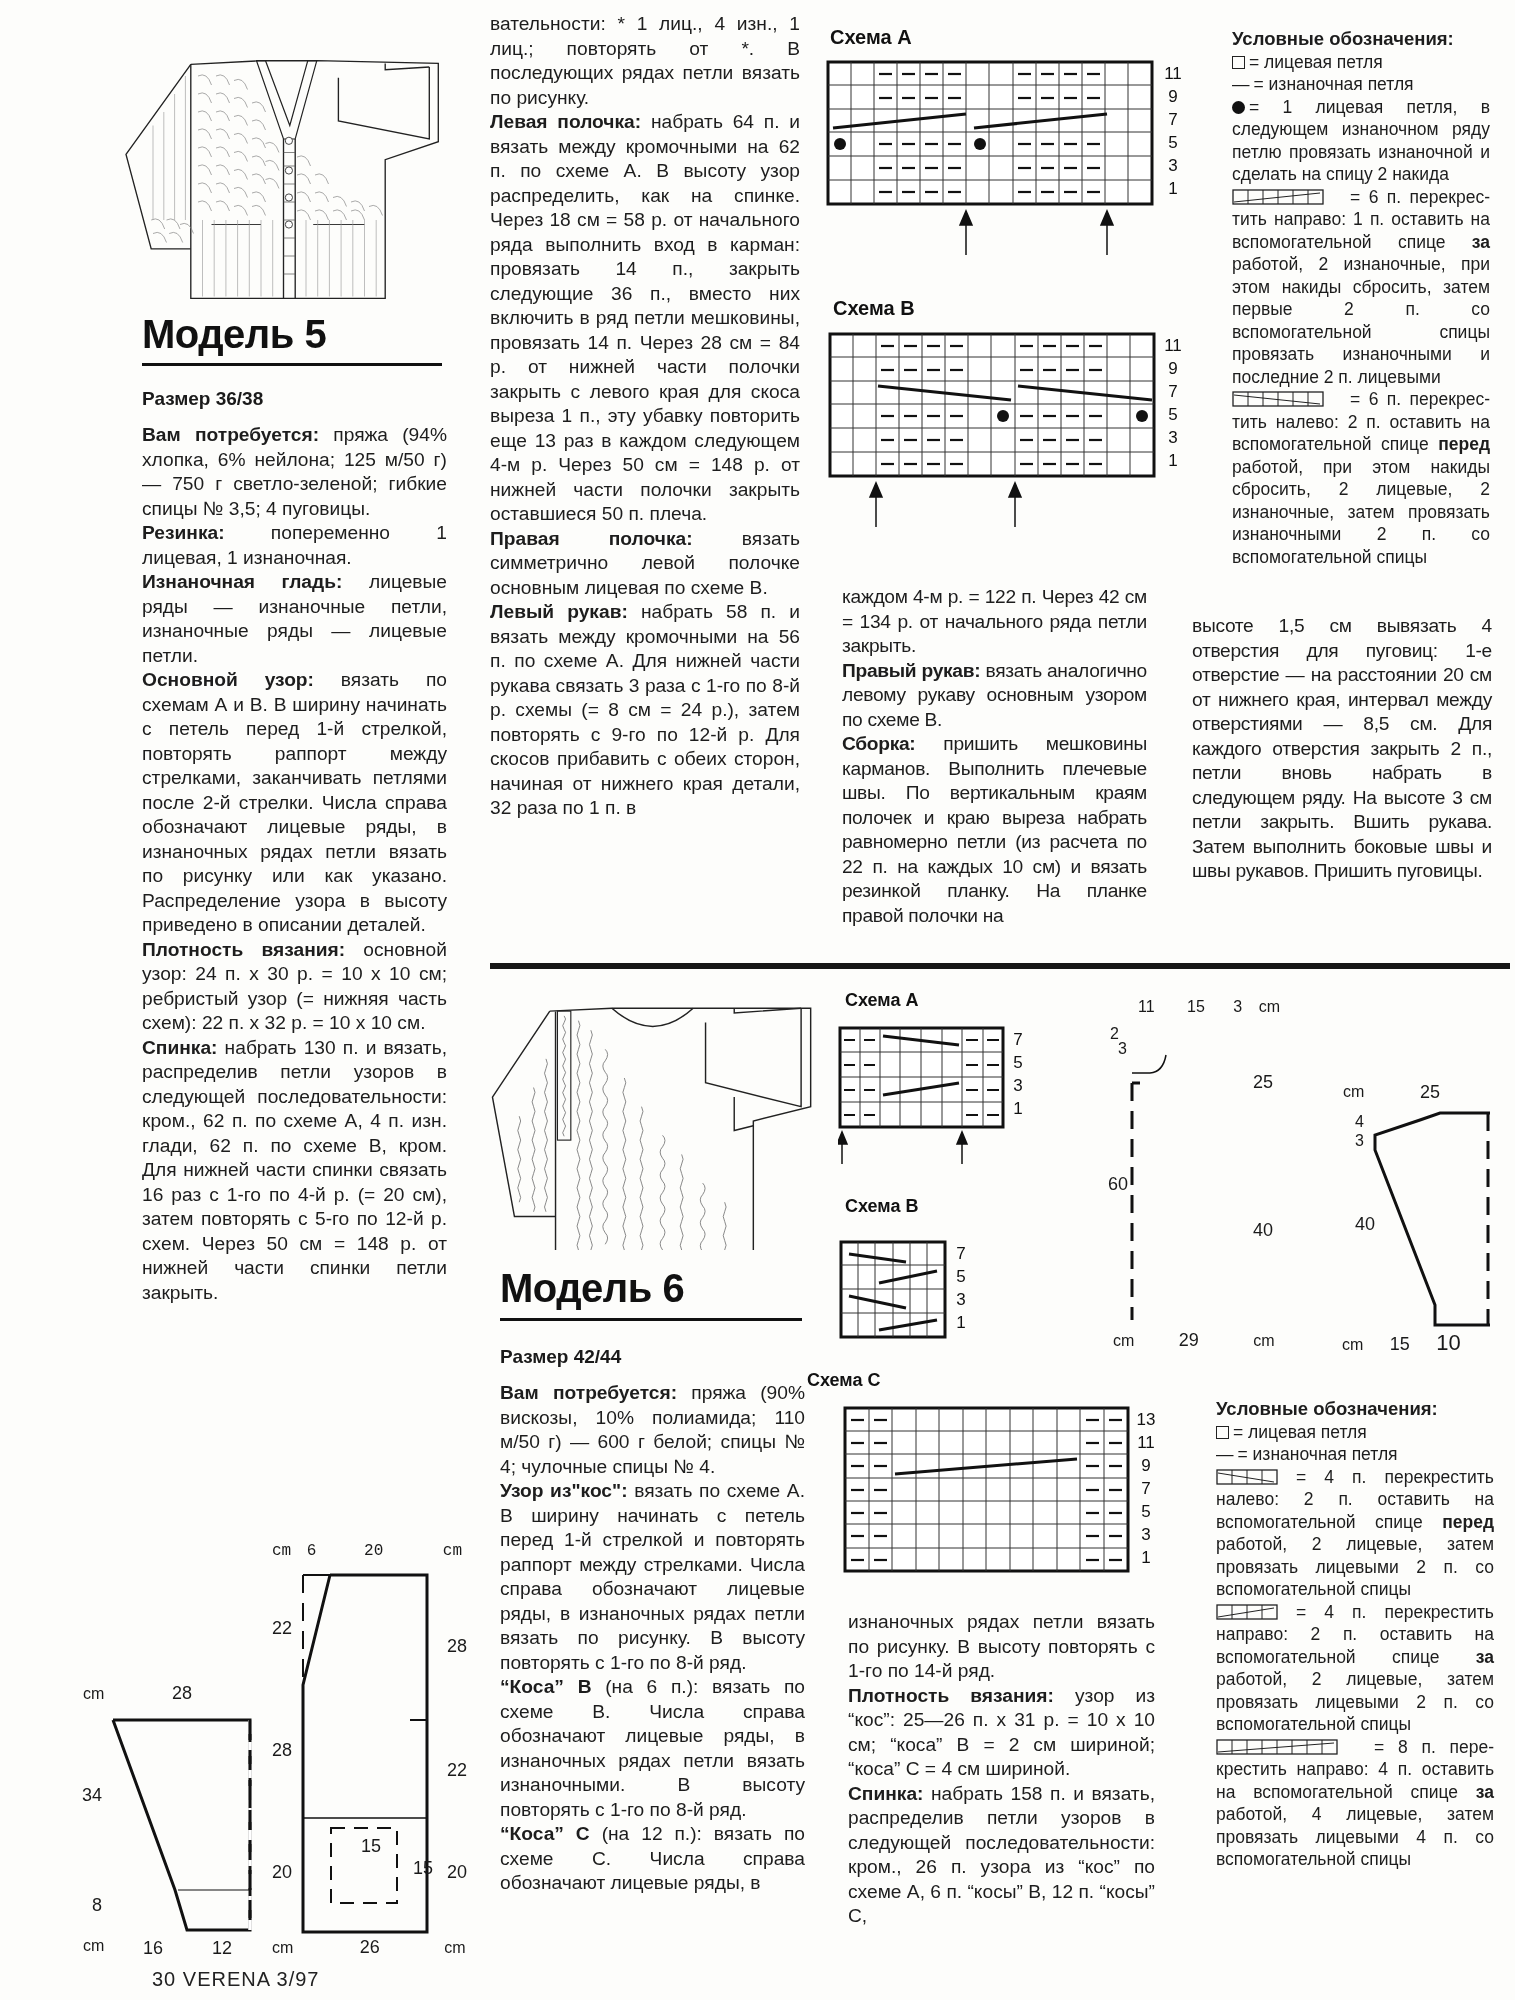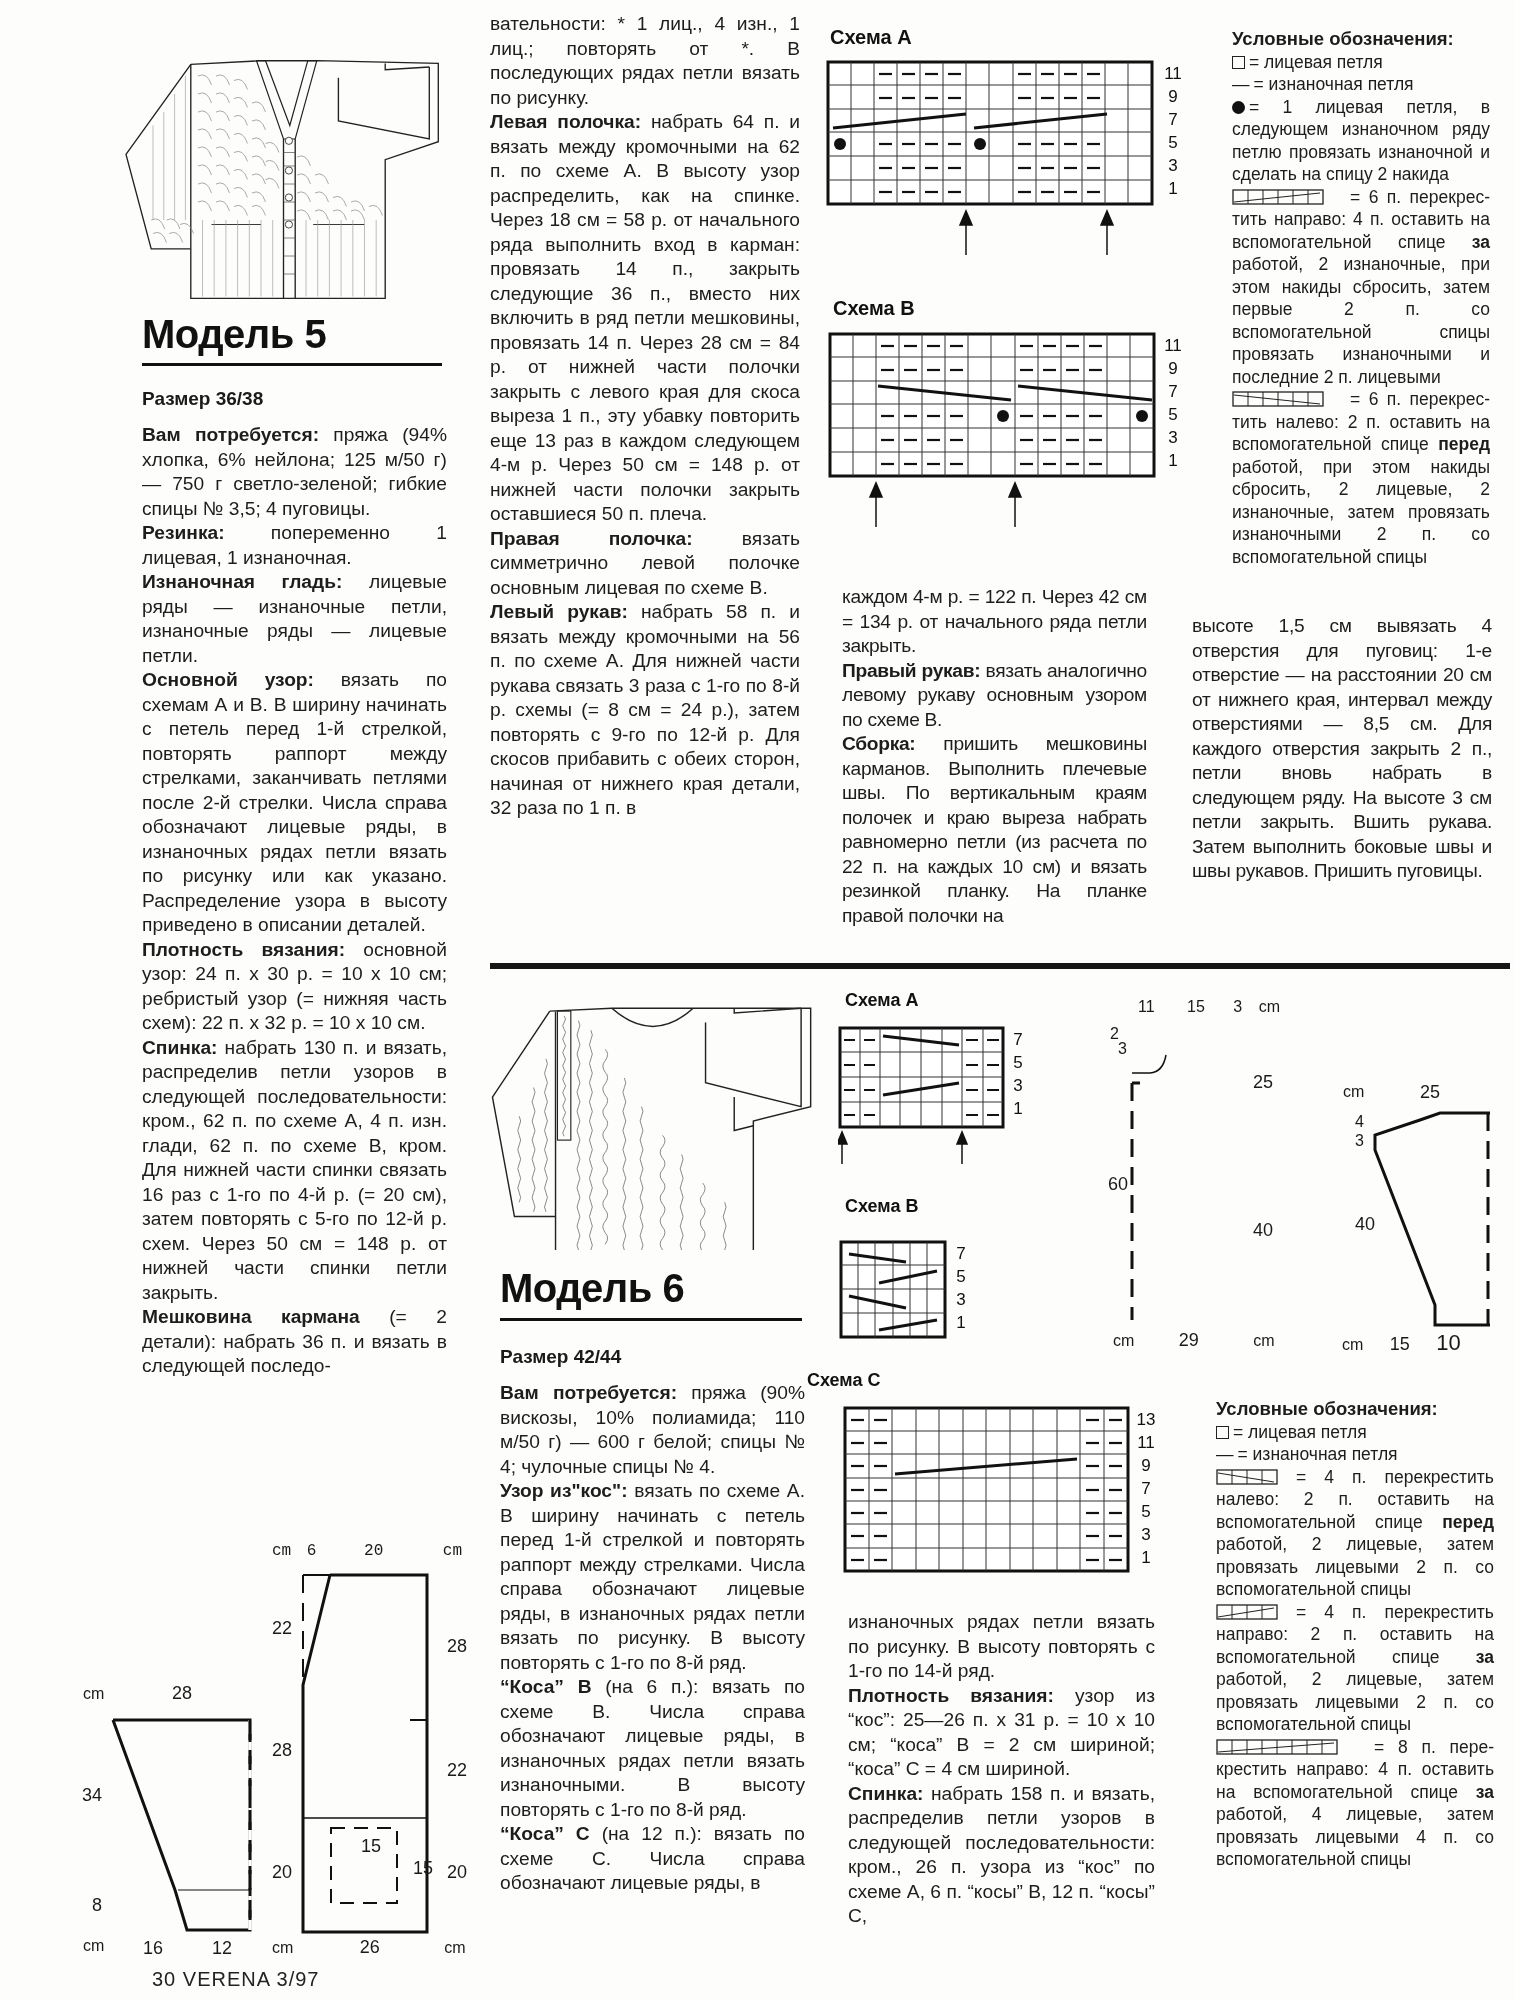--- a/index.html
+++ b/index.html
@@ -86,21 +86,20 @@
 <div class="abs title-rule" style="left:142px; top:363px; width:300px;"></div>
 <div class="abs size" style="left:142px; top:388px;">Размер 36/38</div>
 
 <div class="abs txt" style="left:142px; top:423px; width:305px;">
   <p><b>Вам потребуется:</b><span> пряжа (94% хлопка, 6% нейлона; 125 м/50 г) — 750 г светло-зеленой; гибкие спицы № 3,5; 4 пуговицы.</span></p>
   <p><b>Резинка:</b><span> попеременно 1 лицевая, 1 изнаночная.</span></p>
   <p><b>Изнаночная гладь:</b><span> лицевые ряды — изнаночные петли, изнаночные ряды — лицевые петли.</span></p>
   <p><b>Основной узор:</b><span> вязать по схемам А и В. В ширину начинать с петель перед 1-й стрелкой, повторять раппорт между стрелками, заканчивать петлями после 2-й стрелки. Числа справа обозначают лицевые ряды, в изнаночных рядах петли вязать по рисунку или как указано. Распределение узора в высоту приведено в описании деталей.</span></p>
   <p><b>Плотность вязания:</b><span> основной узор: 24 п. х 30 р. = 10 х 10 см; ребристый узор (= нижняя часть схем): 22 п. х 32 р. = 10 х 10 см.</span></p>
   <p><b>Спинка:</b><span> набрать 130 п. и вязать, распределив петли узоров в следующей последовательности: кром., 62 п. по схеме А, 4 п. изн. глади, 62 п. по схеме В, кром. Для нижней части спинки связать 16 раз с 1-го по 4-й р. (= 20 см), затем повторять с 5-го по 12-й р. схем. Через 50 см = 148 р. от нижней части спинки петли закрыть.</span></p>
-  <p><b>Мешковина кармана</b><span> (= 2 детали): набрать 36 п. и вязать в следующей последо-</span></p>
 </div>
 
 <div class="abs txt" style="left:490px; top:12px; width:310px;">
   <p><span>вательности: * 1 лиц., 4 изн., 1 лиц.; повторять от *. В последующих рядах петли вязать по рисунку.</span></p>
   <p><b>Левая полочка:</b><span> набрать 64 п. и вязать между кромочными на 62 п. по схеме А. В высоту узор распределить, как на спинке. Через 18 см = 58 р. от начального ряда выполнить вход в карман: провязать 14 п., закрыть следующие 36 п., вместо них включить в ряд петли мешковины, провязать 14 п. Через 28 см = 84 р. от нижней части полочки закрыть с левого края для скоса выреза 1 п., эту убавку повторить еще 13 раз в каждом следующем 4-м р. Через 50 см = 148 р. от нижней части полочки закрыть оставшиеся 50 п. плеча.</span></p>
   <p><b>Правая полочка:</b><span> вязать симметрично левой полочке основным лицевая по схеме В.</span></p>
   <p><b>Левый рукав:</b><span> набрать 58 п. и вязать между кромочными на 56 п. по схеме А. Для нижней части рукава связать 3 раза с 1-го по 8-й р. схемы (= 8 см = 24 р.), затем повторять с 9-го по 12-й р. Для скосов прибавить с обеих сторон, начиная от нижнего края детали, 32 раза по 1 п. в</span></p>
 </div>
 
 <div class="abs scheme-label" style="left:830px; top:26px;">Схема A</div>
@@ -291,21 +290,21 @@
           <rect x="1" y="1" width="90" height="14" fill="none" stroke="#222" stroke-width="1.3"></rect>
           <g stroke="#222" stroke-width="1">
             <line x1="16" y1="1" x2="16" y2="15"></line>
             <line x1="31" y1="1" x2="31" y2="15"></line>
             <line x1="46" y1="1" x2="46" y2="15"></line>
             <line x1="61" y1="1" x2="61" y2="15"></line>
             <line x1="76" y1="1" x2="76" y2="15"></line>
             <line x1="2" y1="13" x2="88" y2="4"></line>
           </g>
         </svg></span><span>= 6 п. перекрес-</span>
-    <span>тить направо: 4 п. оставить на вспомогательной спице </span><b>за</b><span> работой, 2 изнаночные, при этом накиды сбросить, затем первые 2 п. со вспомогательной спицы провязать изнаночными и последние 2 п. лицевыми</span>
+    <span>тить направо: 1 п. оставить на вспомогательной спице </span><b>за</b><span> работой, 2 изнаночные, при этом накиды сбросить, затем первые 2 п. со вспомогательной спицы провязать изнаночными и последние 2 п. лицевыми</span>
   </div>
   <div>
     <span style="display:inline-block;vertical-align:-2px;margin-right:26px;"><svg width="92" height="16">
           <rect x="1" y="1" width="90" height="14" fill="none" stroke="#222" stroke-width="1.3"></rect>
           <g stroke="#222" stroke-width="1">
             <line x1="16" y1="1" x2="16" y2="15"></line>
             <line x1="31" y1="1" x2="31" y2="15"></line>
             <line x1="46" y1="1" x2="46" y2="15"></line>
             <line x1="61" y1="1" x2="61" y2="15"></line>
             <line x1="76" y1="1" x2="76" y2="15"></line>

